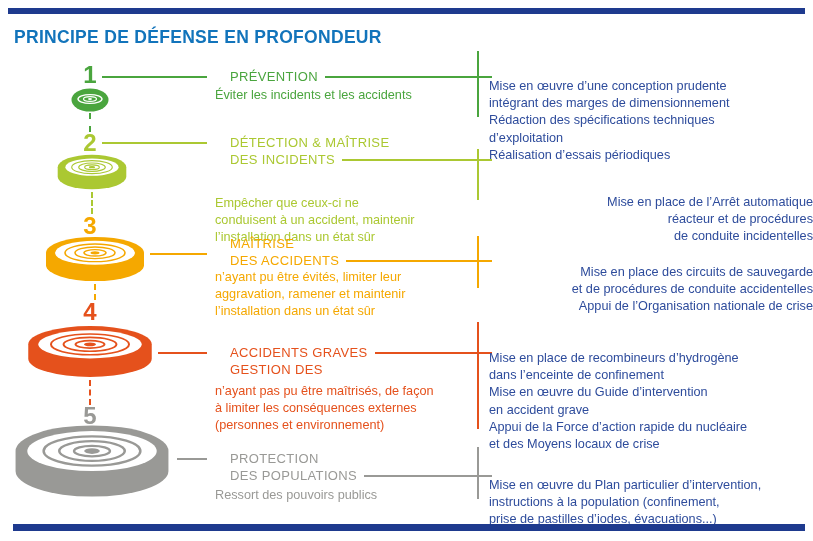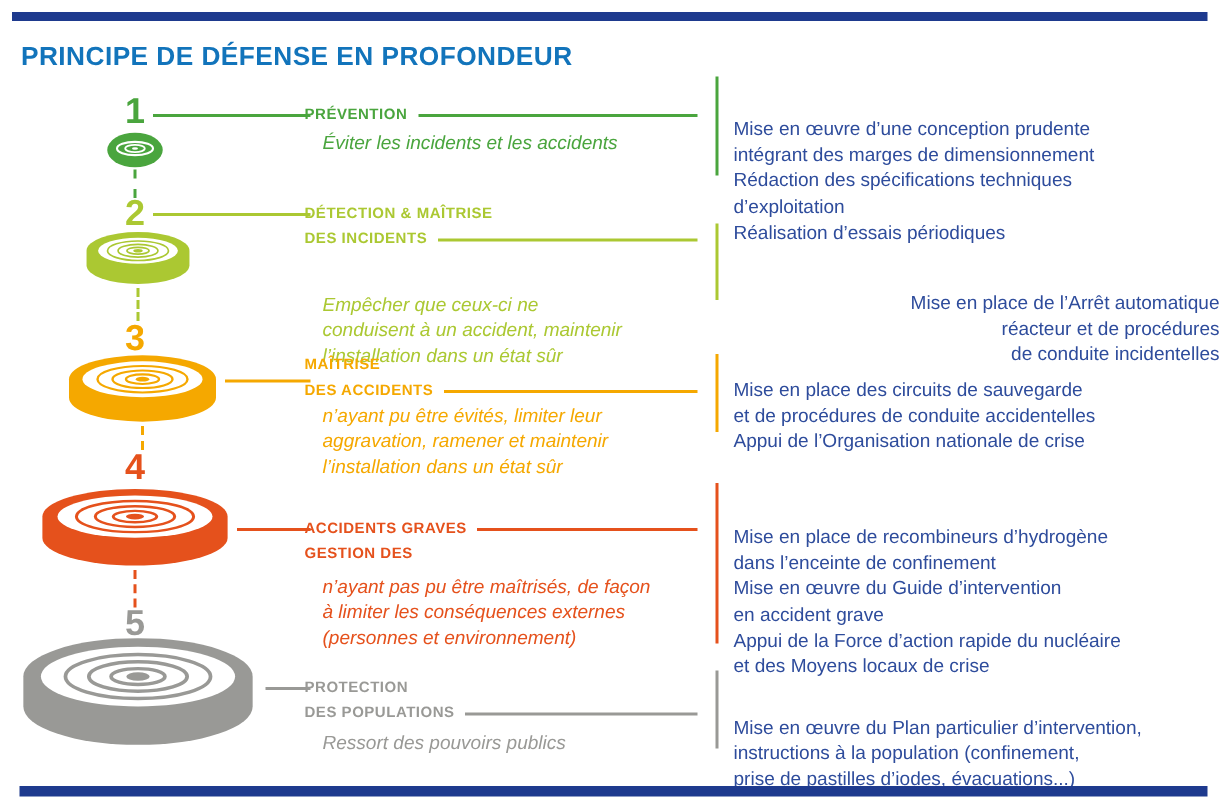--- a/index.html
+++ b/index.html
@@ -15,28 +15,28 @@
   .level { color:var(--c); }
   .num {
     position:absolute; left:76px; width:28px; text-align:center;
     font-size:24px; font-weight:700; color:var(--c); line-height:22px;
   }
   .icon { position:absolute; color:var(--c); display:block; }
   .ring { fill:none; stroke:currentColor; stroke-width:1.6px; }
   .ring-thin { fill:none; stroke:#fff; }
   .hline { position:absolute; height:2px; background:var(--c); }
   .label {
-    position:absolute; left:203px; width:262px; font-size:10px; font-weight:700;
+    position:absolute; left:230px; width:262px; font-size:13px; font-weight:400;
     letter-spacing:0.35px; color:var(--c); line-height:17px;
   }
   .lrow { display:flex; align-items:center; }
   .lrow .fill { flex:1; height:2px; background:var(--c); margin-left:7px; }
   .subtitle {
     position:absolute; left:215px; width:262px; font-size:12.7px; line-height:17.2px;
-    color:var(--c); white-space:pre-line;font-style:italic;
+    color:var(--c); white-space:pre-line;
   }
   .vseg { position:absolute; left:477px; width:2px; background:var(--c); }
   .actions {
     position:absolute; left:489px; width:324px; font-size:12.7px; line-height:17.2px;
     color:var(--body); white-space:pre-line;margin-top:28px;
   }
   .vdash { position:absolute; width:0; border-left:2px dashed var(--c); }
 </style>
 </head>
 <body>
@@ -119,21 +119,21 @@
         </div>
       <div class="lrow">
           <span>DES ACCIDENTS</span>
           <i class="fill"></i>
         </div>
     </div>
     <div class="subtitle" style="top:269px;">n’ayant pu être évités, limiter leur
 aggravation, ramener et maintenir
 l’installation dans un état sûr</div>
     <div class="vseg" style="top:236px; height:52px;"></div>
-    <div class="actions" style="top:224px;">Mise en place des circuits de sauvegarde
+    <div class="actions" style="top:236px;text-align:right;">Mise en place des circuits de sauvegarde
 et de procédures de conduite accidentelles
 Appui de l’Organisation nationale de crise</div>
   </section>
   <div class="vdash" style="left: 94px; top: 284px; height: 16px; --c: #f5a800;"></div>
 
   <section class="level" style="--c: #e5511c;">
     <div class="num" style="top:301px;">4</div>
     <svg class="icon" style="left:27px; top:325px; width:126px; height:53px;" viewBox="0 0 100 52" preserveAspectRatio="none">
       <path d="M1,19 A49,18 0 0 1 99,19 L99,33 A49,18 0 0 1 1,33 Z" fill="currentColor"></path>
       <ellipse cx="50" cy="19" rx="41" ry="13.8" fill="#fff"></ellipse>

